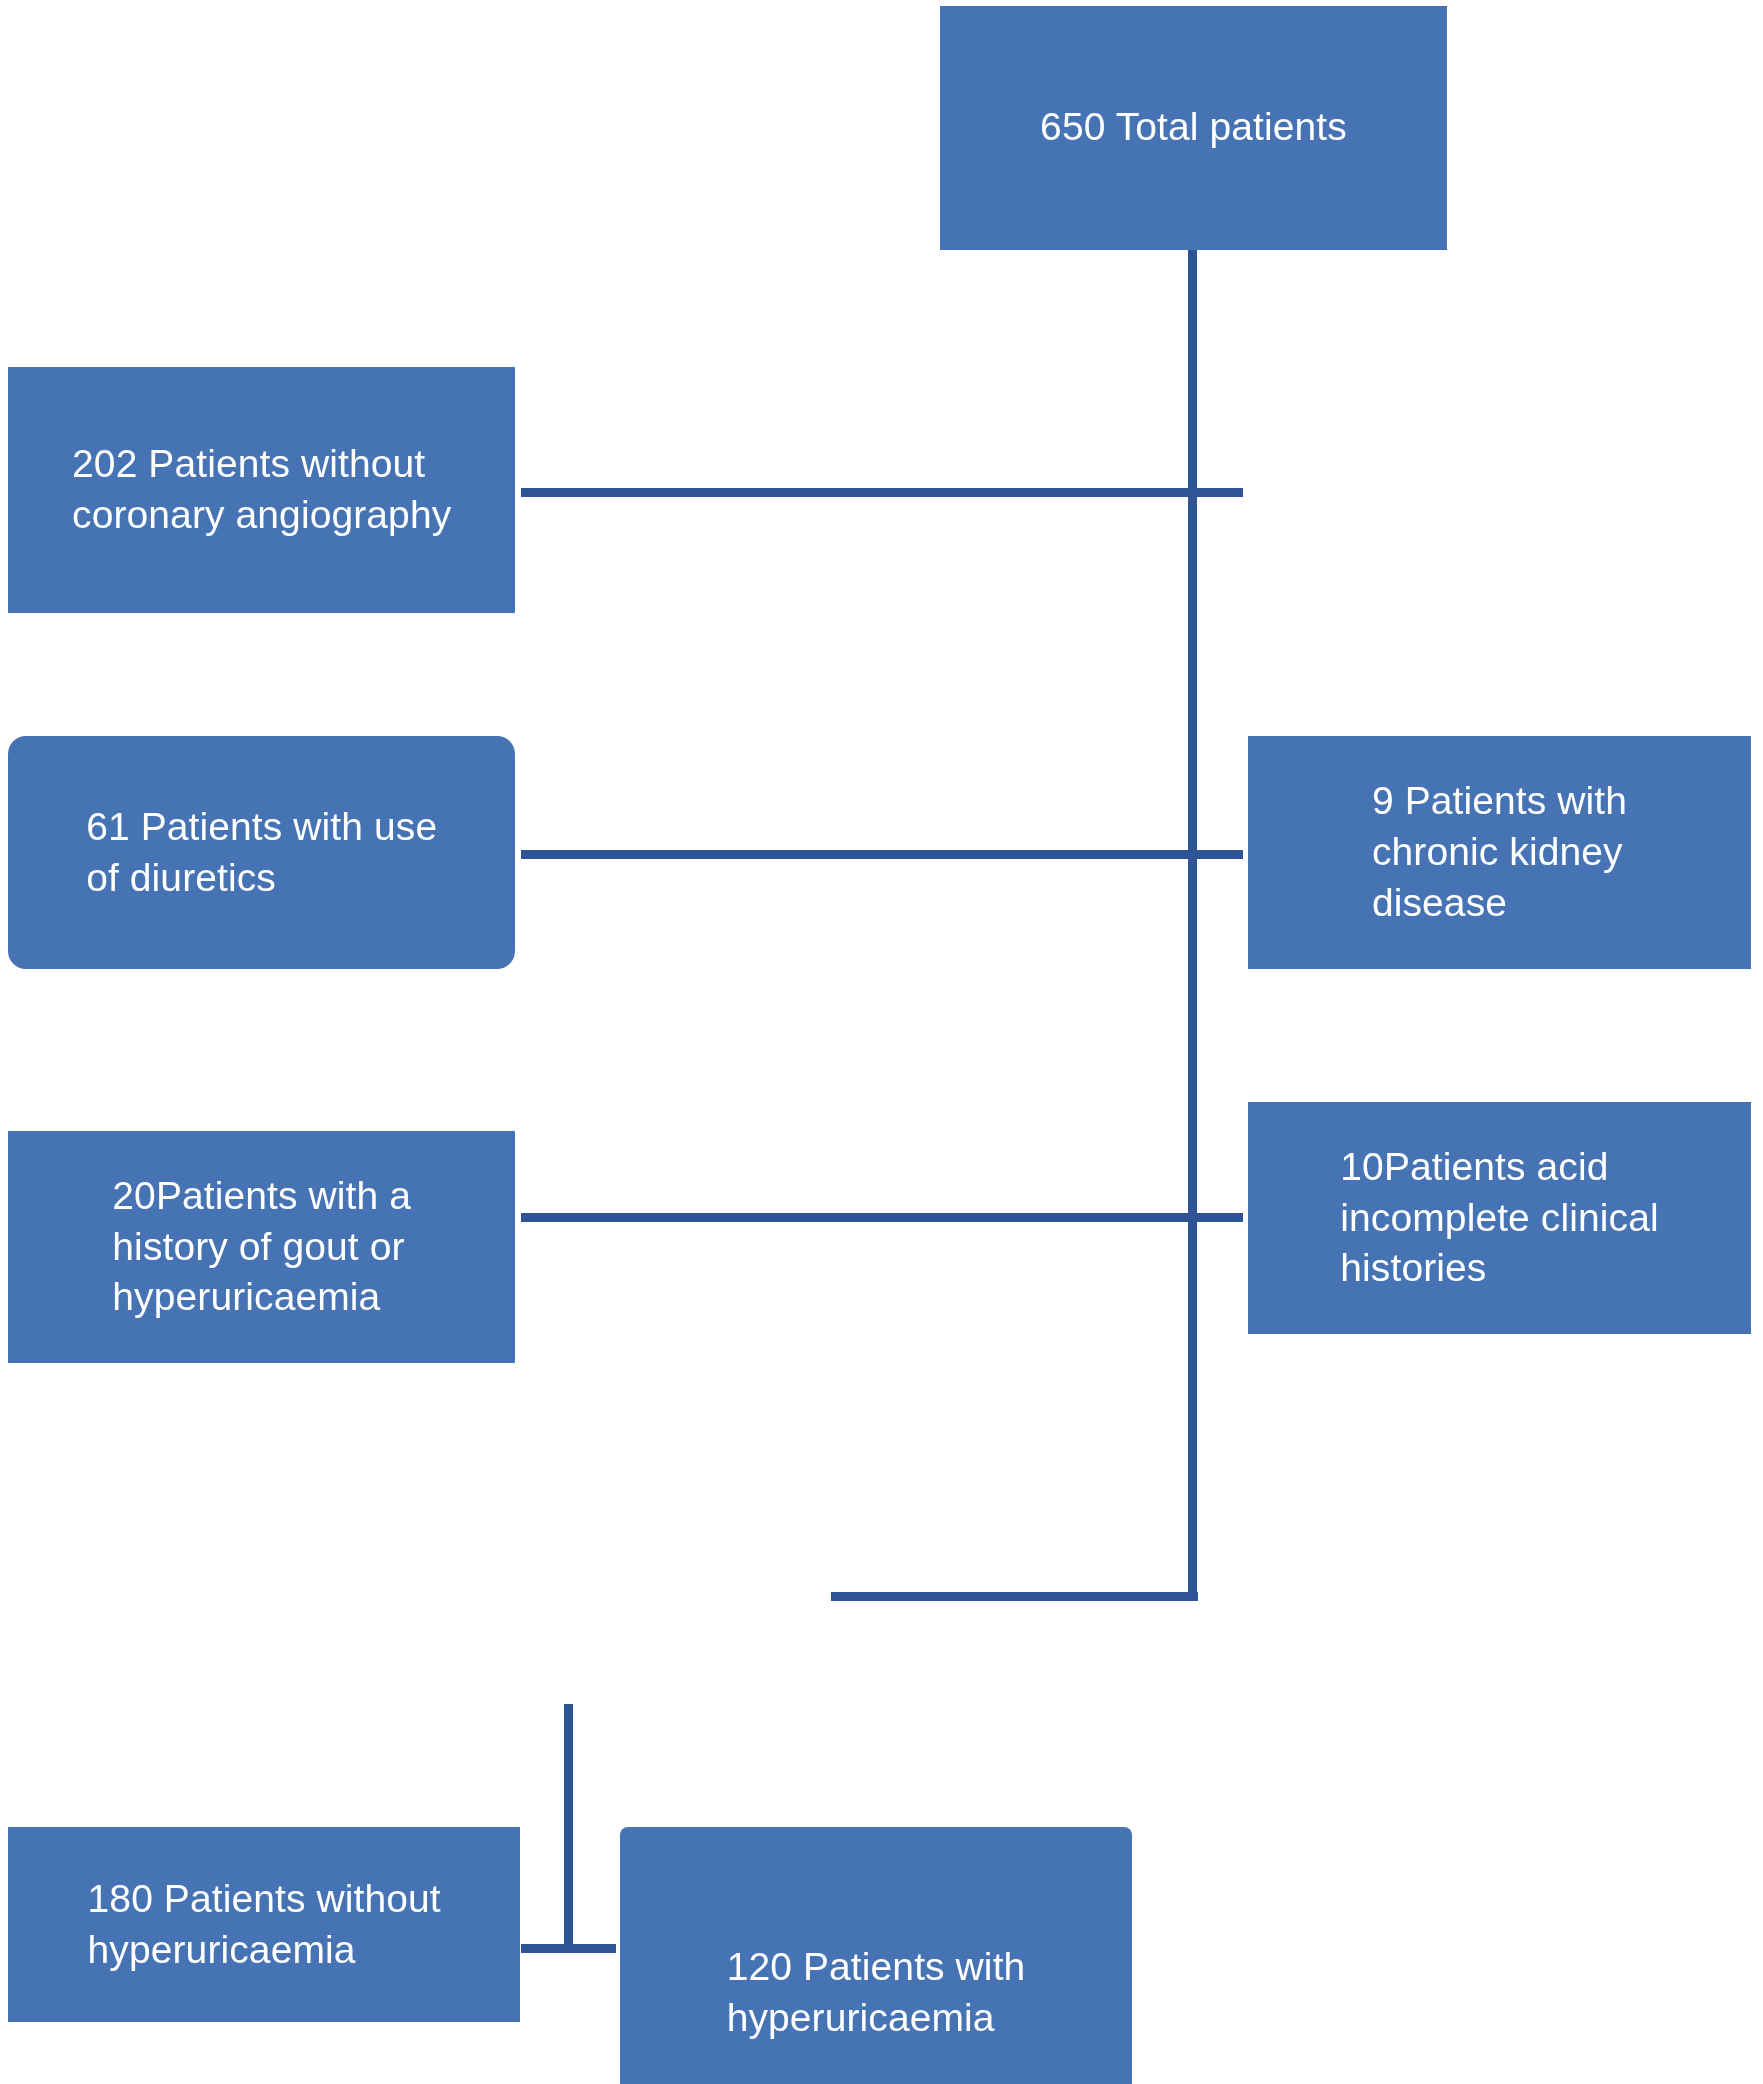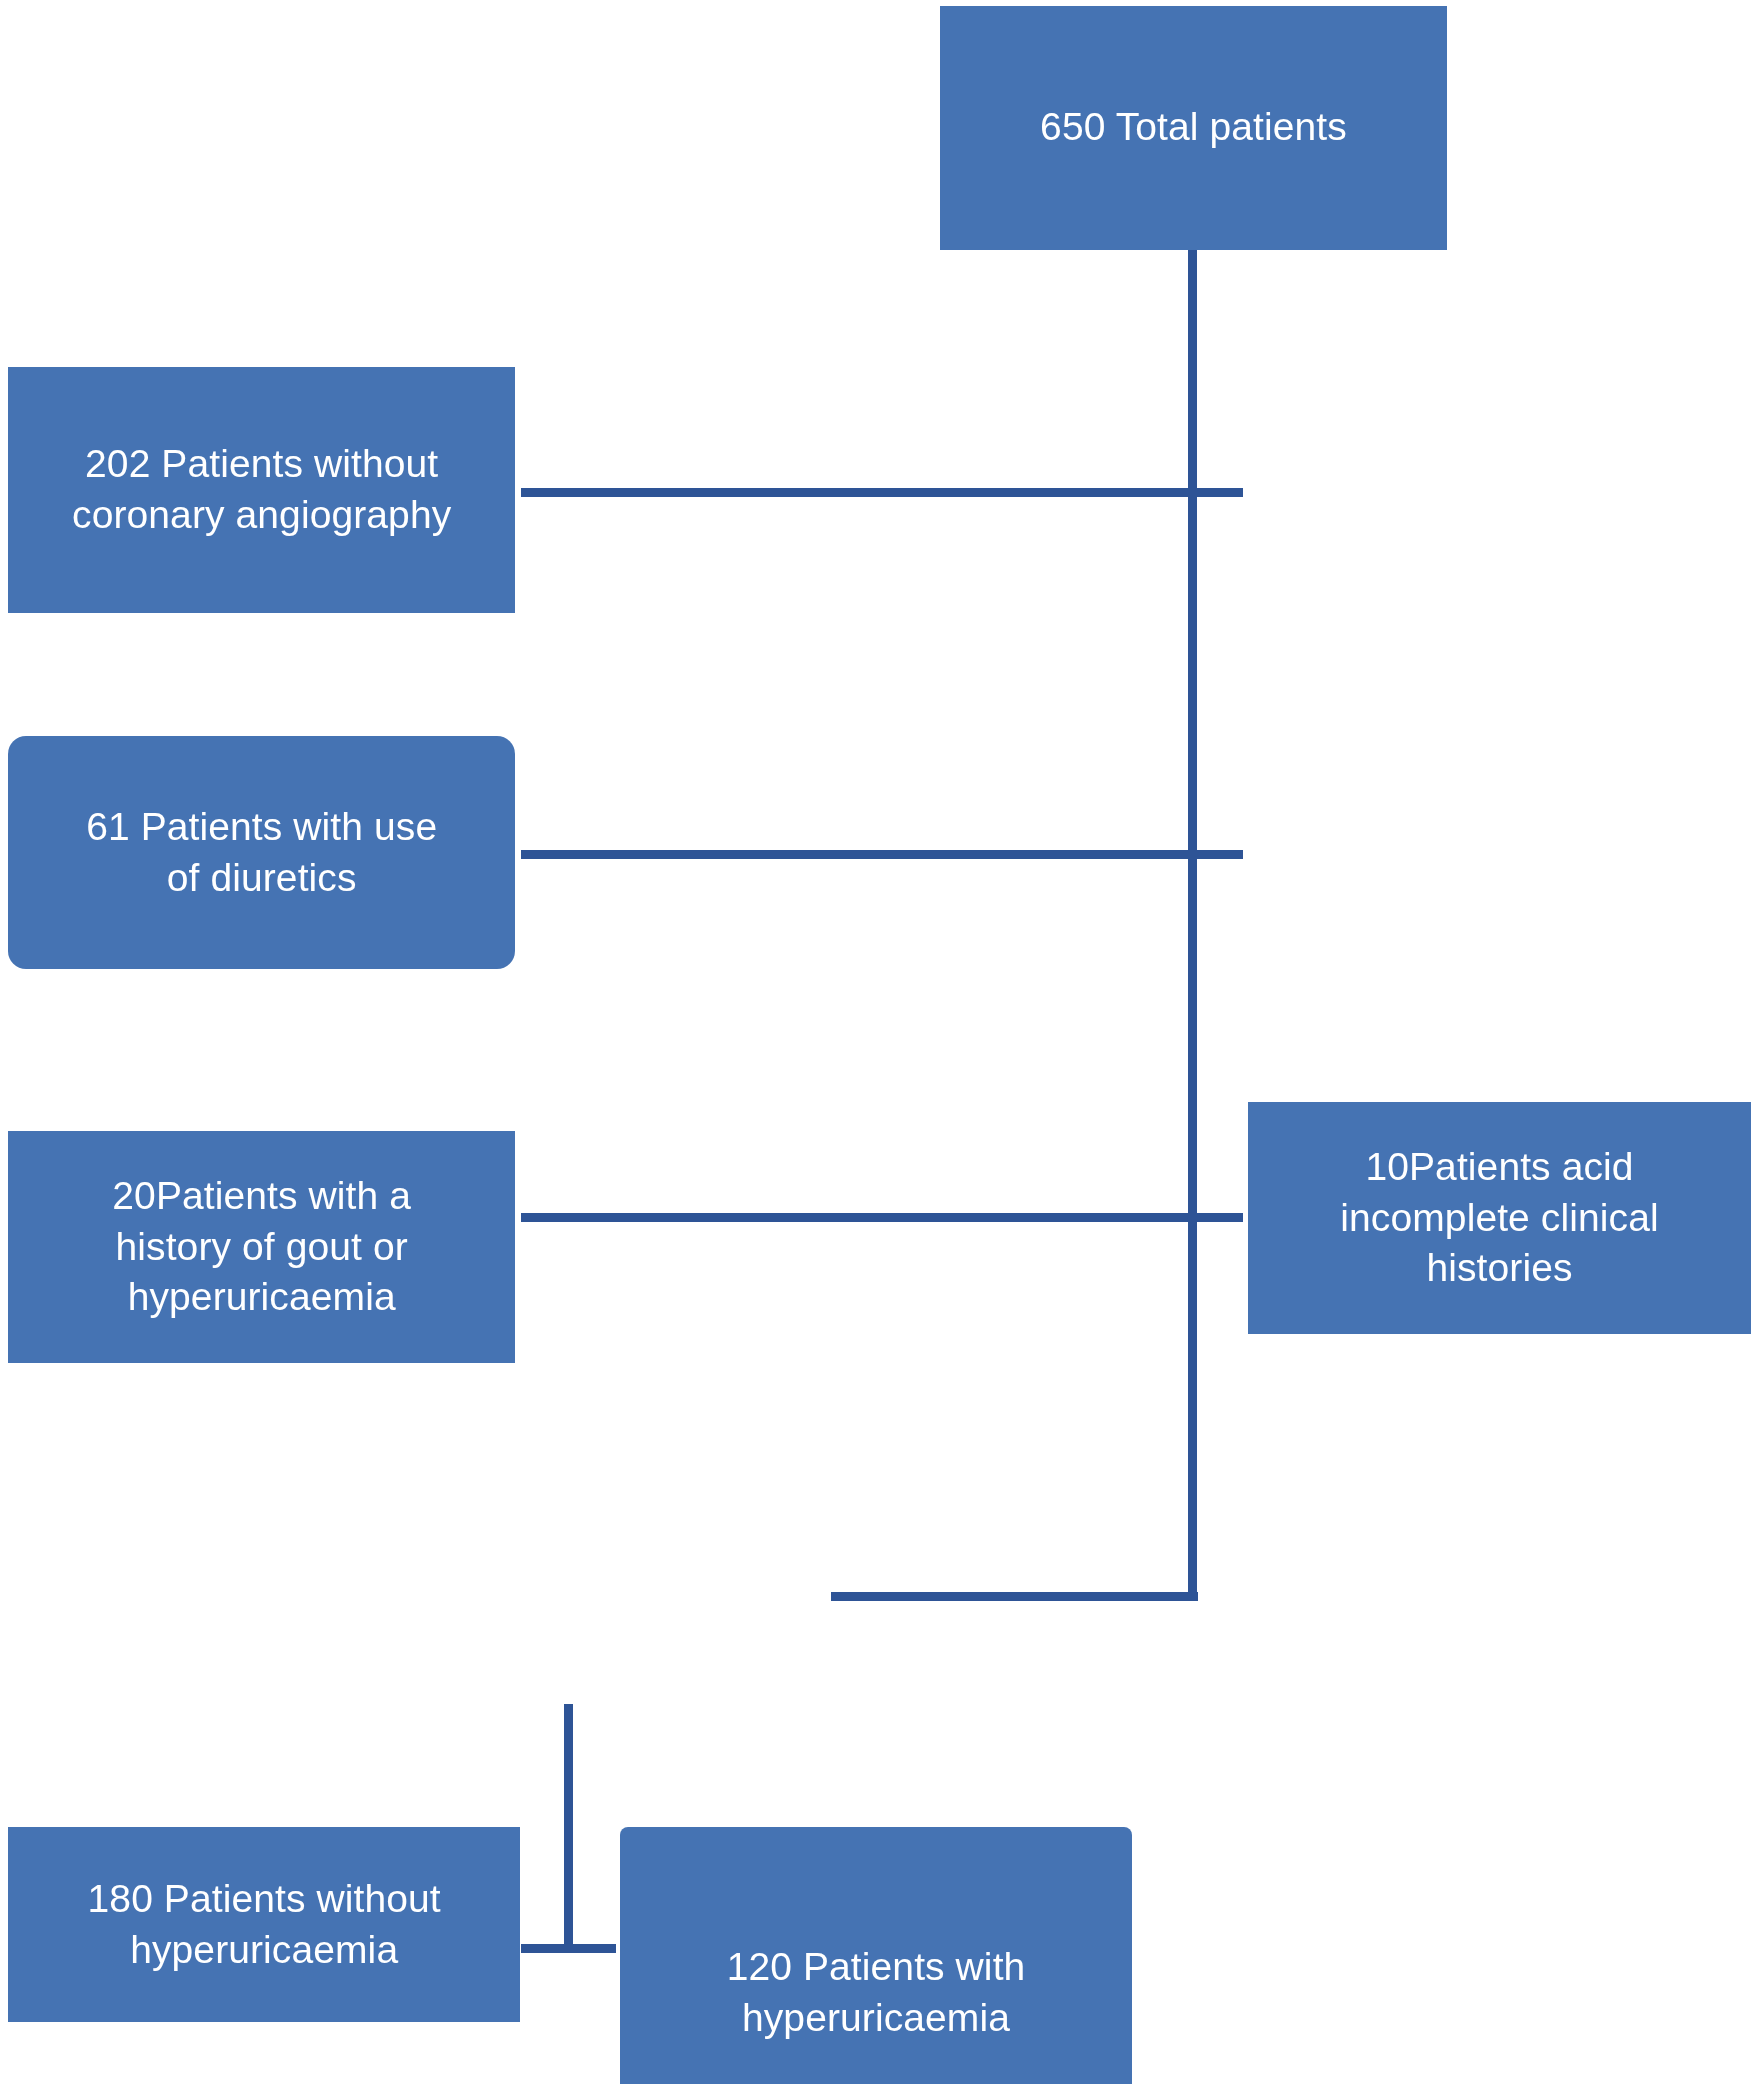--- a/index.html
+++ b/index.html
@@ -23,21 +23,20 @@
     display: flex;
     align-items: center;
     justify-content: center;
     box-sizing: border-box;
     padding: 5px 15px;
   }
   .node .label {
     color: #ffffff;
     font-size: 39px;
     line-height: 1.30;
-    text-align: center;
     white-space: pre-line;
     font-weight: 400;
     letter-spacing: 0.1px;
   }
   .conn {
     position: absolute;
     background: #2E5496;
   }
   .conn-h { height: 9px; }
   .conn-v { width: 9px; }
@@ -69,20 +68,25 @@
     <span class="label">202 Patients without
 coronary angiography</span>
   </div>
 
 
   <div class="node" style="left:8.2px; top:736px; width:507px; height:233px;border-radius:18px;">
     <span class="label">61 Patients with use
 of diuretics</span>
   </div>
 
+  <div class="node" style="left:1248px; top:736px; width:503px; height:233px;">
+    <span class="label">9 Patients with
+chronic kidney
+disease</span>
+  </div>
 
   <div class="node" style="left:8.2px; top:1102px; width:507px; height:232px;margin-top:29px;">
     <span class="label">20Patients with a
 history of gout or
 hyperuricaemia</span>
   </div>
 
   <div class="node" style="left:1248px; top:1102px; width:503px; height:232px;">
     <span class="label">10Patients acid
 incomplete clinical

